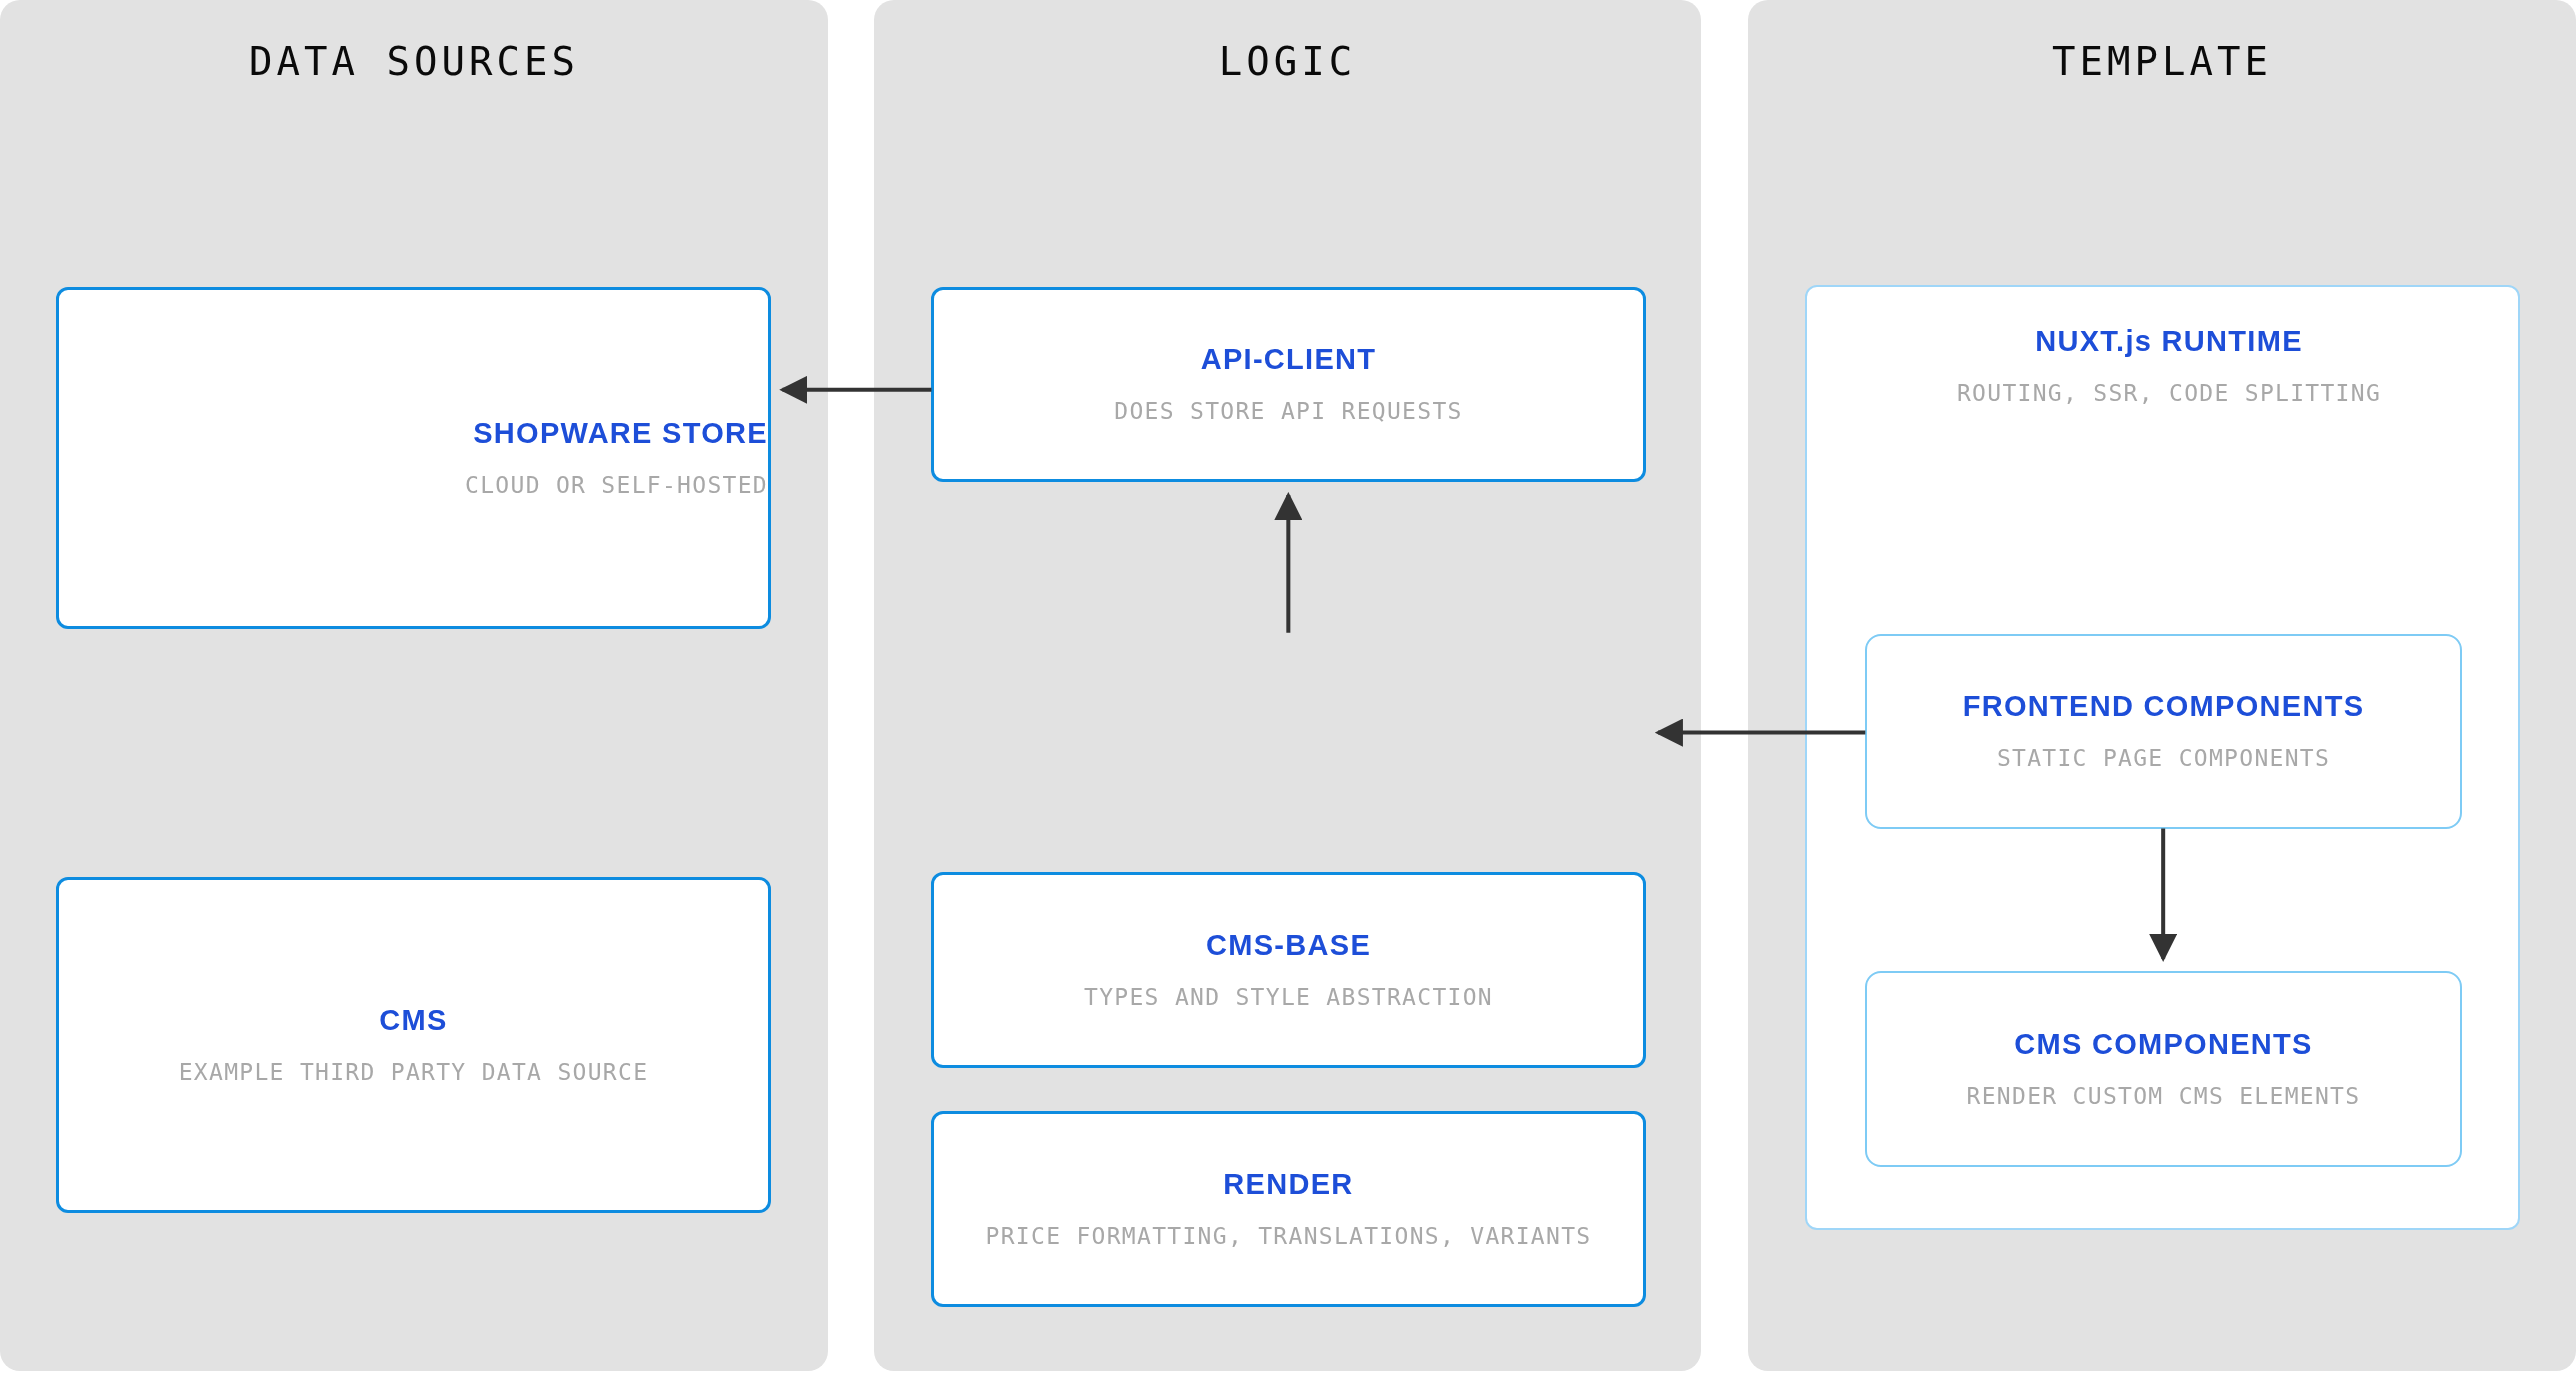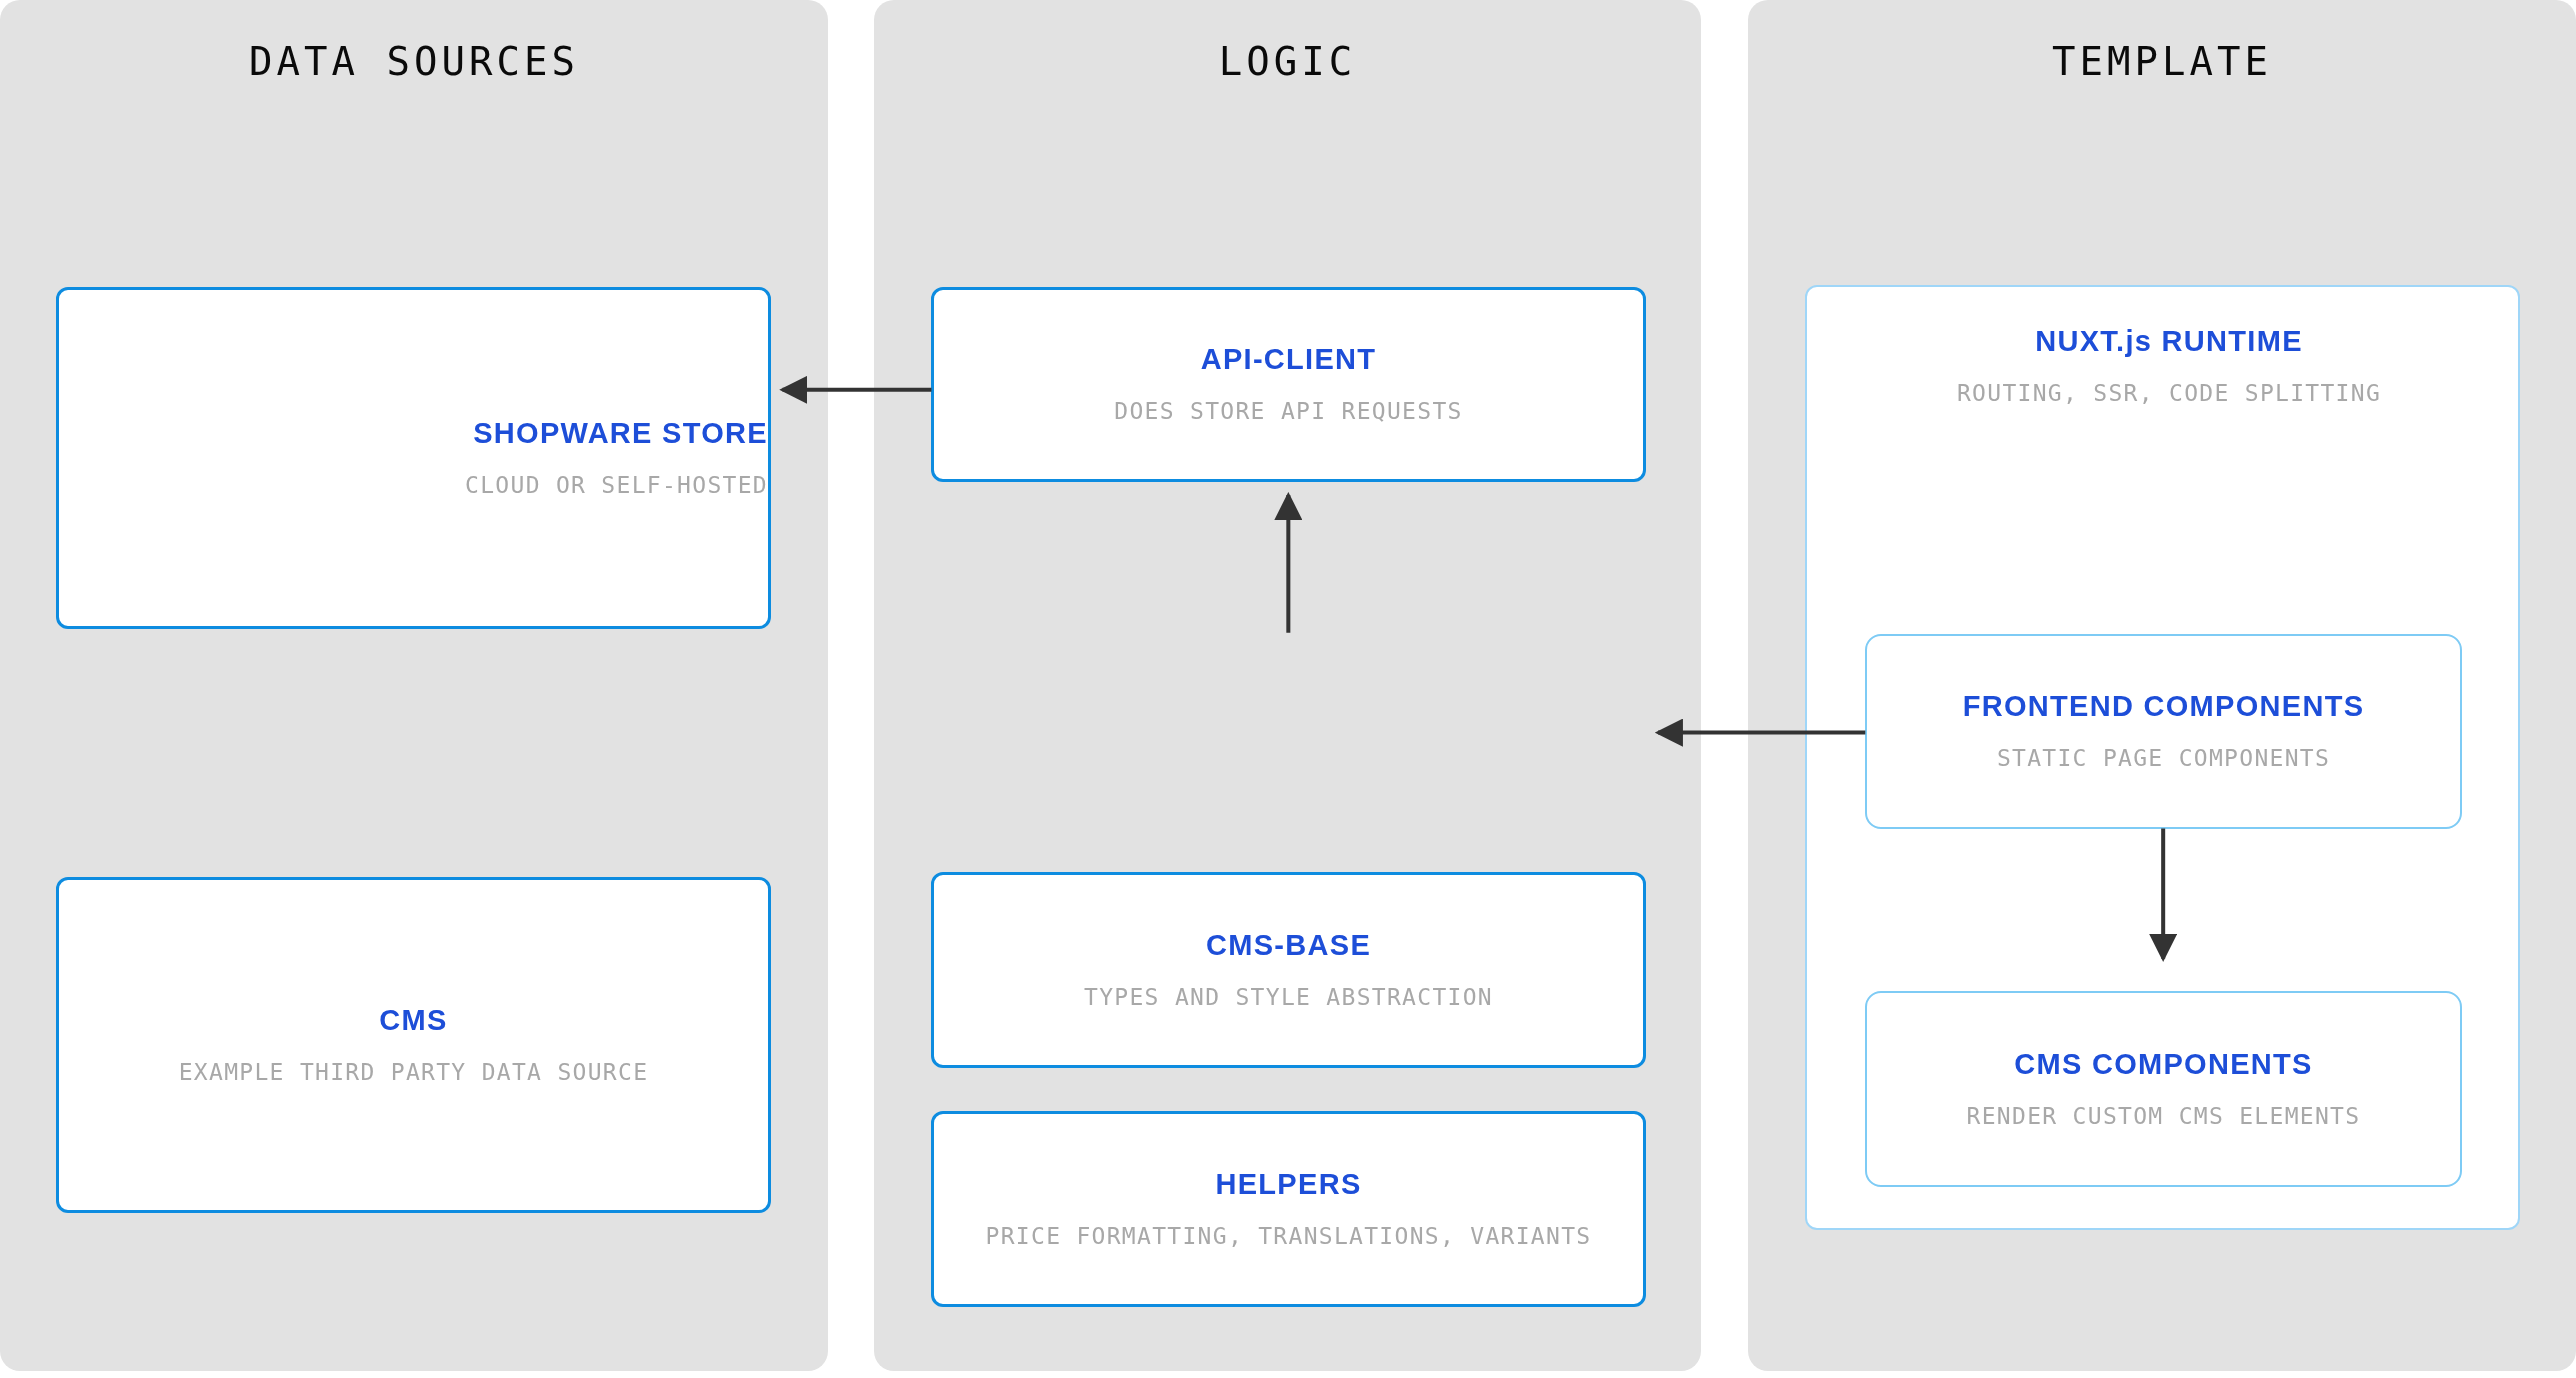--- a/index.html
+++ b/index.html
@@ -111,39 +111,39 @@
     <div class="node-sub">DOES STORE API REQUESTS</div>
   </div>
 
 
   <div class="node" style="left:931px;top:872px;width:715px;height:196px;">
     <div class="node-title">CMS-BASE</div>
     <div class="node-sub">TYPES AND STYLE ABSTRACTION</div>
   </div>
 
   <div class="node" style="left:931px;top:1111px;width:715px;height:196px;">
-    <div class="node-title">HELPERS</div>
+    <div class="node-title">RENDER</div>
     <div class="node-sub">PRICE FORMATTING, TRANSLATIONS, VARIANTS</div>
   </div>
 
   <div class="panel" style="left:1748px;top:0px;width:828px;height:1371px;">
     <div class="panel-title">TEMPLATE</div>
   </div>
 
   <div class="node container" style="left:1805px;top:285px;width:715px;height:945px;">
     <div class="node-title">NUXT.js RUNTIME</div>
     <div class="node-sub">ROUTING, SSR, CODE SPLITTING</div>
   </div>
 
   <div class="node nested" style="left:1865px;top:634px;width:597px;height:195px;">
     <div class="node-title">FRONTEND COMPONENTS</div>
     <div class="node-sub">STATIC PAGE COMPONENTS</div>
   </div>
 
-  <div class="node nested" style="left:1865px;top:971px;width:597px;height:196px;margin-top:20px;">
+  <div class="node nested" style="left:1865px;top:971px;width:597px;height:196px;">
     <div class="node-title">CMS COMPONENTS</div>
     <div class="node-sub">RENDER CUSTOM CMS ELEMENTS</div>
   </div>
 
   <svg id="arrows" viewBox="0 0 3839 2054" width="2576" height="1378" xmlns="http://www.w3.org/2000/svg">
     <defs>
       <marker id="ah" markerWidth="7" markerHeight="7" refX="6.2" refY="3.5" orient="auto" markerUnits="strokeWidth">
         <path d="M0,0 L7,3.5 L0,7 z" fill="#333333"></path>
       </marker>
     </defs>

